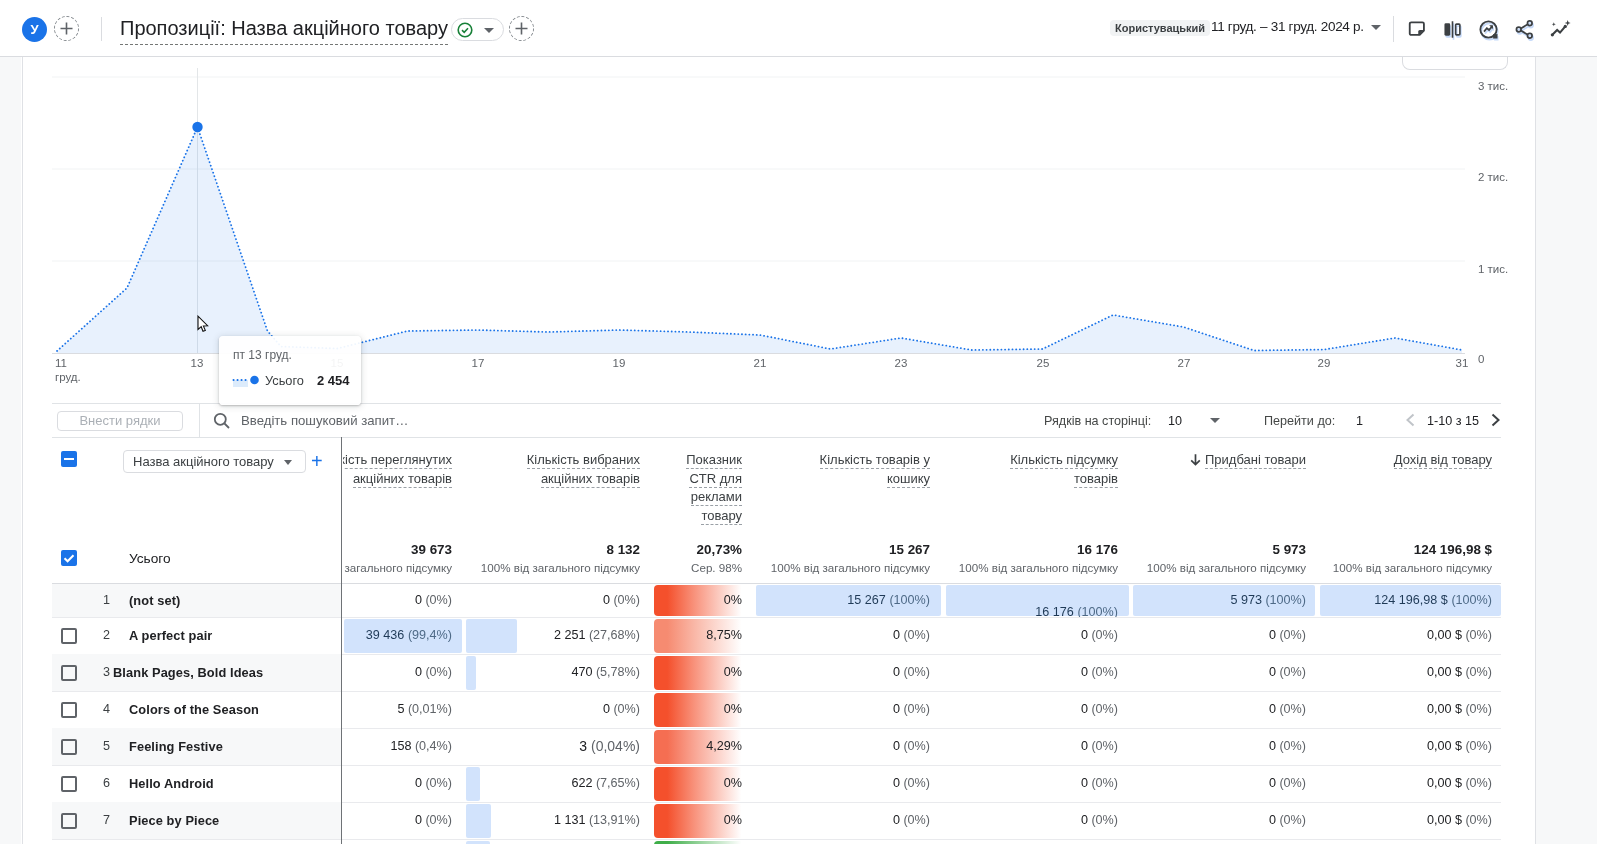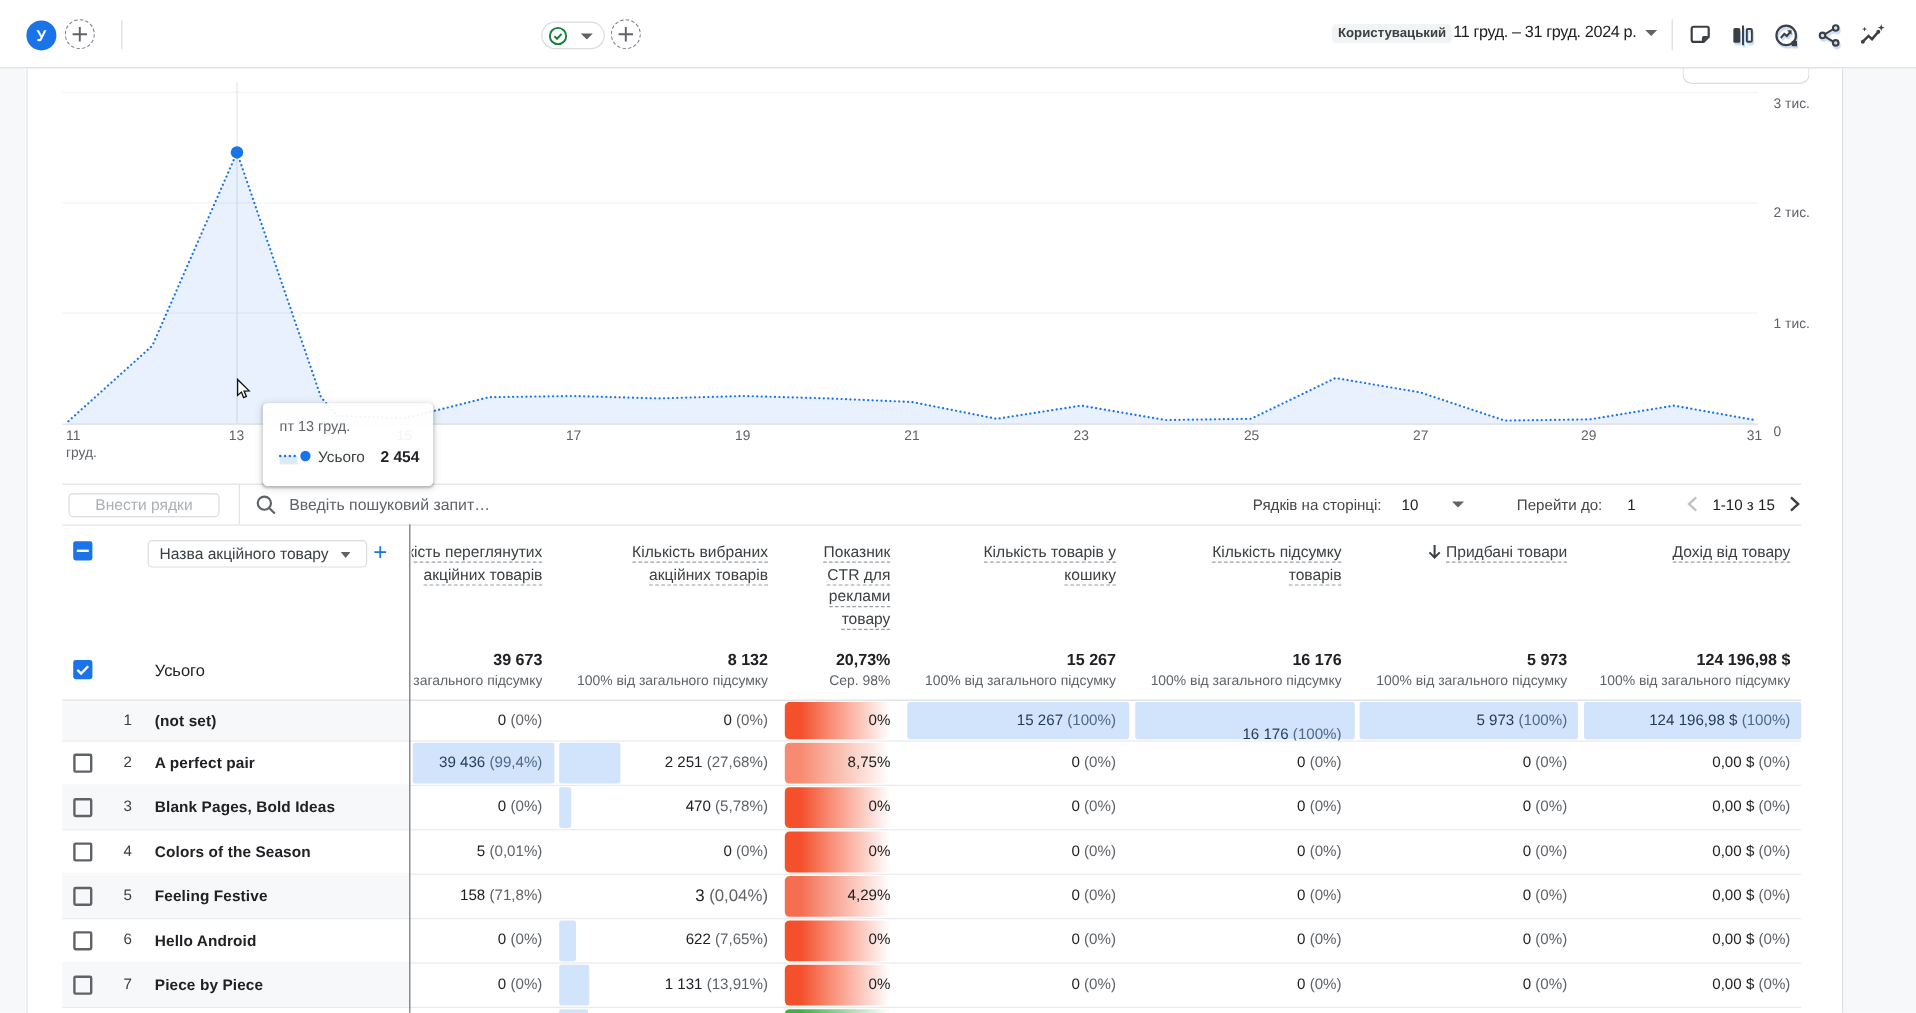--- a/index.html
+++ b/index.html
@@ -39,20 +39,21 @@
     <text x="1478" y="363" class="axl">0</text>
 </svg>
 <div class="abs" style="left:0;top:0;width:1597px;height:56px;background:#fff;border-bottom:1px solid #dadce0;z-index:5">
 <div class="abs" style="left:22px;top:17px;width:25px;height:25px;border-radius:50%;background:#1a73e8;color:#fff;font-size:13px;font-weight:bold;text-align:center;line-height:25px">У</div>
 <div class="abs" style="left:54px;top:16px;width:25px;height:25px;border-radius:50%;border:1.4px dashed #80868b;box-sizing:border-box">
       <svg style="position:absolute;left:5px;top:5px" width="13" height="13" viewBox="0 0 13 13">
         <path d="M6.5 0.5 V12.5 M0.5 6.5 H12.5" stroke="#5f6368" stroke-width="1.6"></path>
       </svg>
     </div>
 <div class="abs" style="left:101px;top:17px;width:1px;height:24px;background:#dadce0"></div>
+<div class="abs" style="left:120px;top:17px;font-size:20px;letter-spacing:0;color:#202124;border-bottom:1px dashed #747775;padding-bottom:4px;white-space:nowrap">Пропозиції: Назва акційного товару</div>
 <div class="abs" style="left:451px;top:18px;width:53px;height:23px;border:1px solid #dadce0;border-radius:13px;box-sizing:border-box">
 <svg class="abs" style="left:5px;top:3px" width="16" height="16" viewBox="0 0 16 16">
         <circle cx="8" cy="8" r="6.8" fill="none" stroke="#188038" stroke-width="1.6"></circle>
         <path d="M5 8.2 L7.2 10.3 L11 6.2" fill="none" stroke="#188038" stroke-width="1.6"></path>
       </svg>
 <div class="abs" style="left:32px;top:9px;width:0;height:0;border-left:5px solid transparent;border-right:5px solid transparent;border-top:5.5px solid #5f6368"></div>
     </div>
 <div class="abs" style="left:509px;top:16px;width:25px;height:25px;border-radius:50%;border:1.4px dashed #80868b;box-sizing:border-box">
       <svg style="position:absolute;left:5px;top:5px" width="13" height="13" viewBox="0 0 13 13">
         <path d="M6.5 0.5 V12.5 M0.5 6.5 H12.5" stroke="#5f6368" stroke-width="1.6"></path>
@@ -245,21 +246,21 @@
 <div class="abs" style="left:80px;top:583.5px;width:30px;height:33.5px;line-height:33.5px;text-align:right;font-size:12.6px;color:#3c4043">1</div>
 <div class="abs" style="left:129px;top:583.5px;height:33.5px;line-height:33.5px;font-size:12.8px;font-weight:bold;letter-spacing:0.1px;color:#202124;white-space:nowrap">(not set)</div>
 <div class="abs" style="left:52px;top:654.0px;width:1449px;height:1px;background:#e9eaed"></div>
 <div style="position:absolute;left:61px;top:627.5px;width:16px;height:16px;border:2px solid #5f6368;border-radius:2px;box-sizing:border-box"></div>
 <div class="abs" style="left:80px;top:617.0px;width:30px;height:37px;line-height:37px;text-align:right;font-size:12.6px;color:#3c4043">2</div>
 <div class="abs" style="left:129px;top:617.0px;height:37px;line-height:37px;font-size:12.8px;font-weight:bold;letter-spacing:0.1px;color:#202124;white-space:nowrap">A perfect pair</div>
 <div class="abs" style="left:52px;top:654.0px;width:289px;height:37px;background:#f7f8f9"></div>
 <div class="abs" style="left:52px;top:691.0px;width:1449px;height:1px;background:#e9eaed"></div>
 <div style="position:absolute;left:61px;top:664.5px;width:16px;height:16px;border:2px solid #5f6368;border-radius:2px;box-sizing:border-box"></div>
 <div class="abs" style="left:80px;top:654.0px;width:30px;height:37px;line-height:37px;text-align:right;font-size:12.6px;color:#3c4043">3</div>
-<div class="abs" style="left:129px;top:654.0px;height:37px;line-height:37px;font-size:12.8px;font-weight:bold;letter-spacing:0.1px;color:#202124;white-space:nowrap">Blank Pages, Bold Ideas</div>
+<div class="abs" style="left:113px;top:654.0px;height:37px;line-height:37px;font-size:12.8px;font-weight:bold;letter-spacing:0.1px;color:#202124;white-space:nowrap">Blank Pages, Bold Ideas</div>
 <div class="abs" style="left:52px;top:728.0px;width:1449px;height:1px;background:#e9eaed"></div>
 <div style="position:absolute;left:61px;top:701.5px;width:16px;height:16px;border:2px solid #5f6368;border-radius:2px;box-sizing:border-box"></div>
 <div class="abs" style="left:80px;top:691.0px;width:30px;height:37px;line-height:37px;text-align:right;font-size:12.6px;color:#3c4043">4</div>
 <div class="abs" style="left:129px;top:691.0px;height:37px;line-height:37px;font-size:12.8px;font-weight:bold;letter-spacing:0.1px;color:#202124;white-space:nowrap">Colors of the Season</div>
 <div class="abs" style="left:52px;top:728.0px;width:289px;height:37px;background:#f7f8f9"></div>
 <div class="abs" style="left:52px;top:765.0px;width:1449px;height:1px;background:#e9eaed"></div>
 <div style="position:absolute;left:61px;top:738.5px;width:16px;height:16px;border:2px solid #5f6368;border-radius:2px;box-sizing:border-box"></div>
 <div class="abs" style="left:80px;top:728.0px;width:30px;height:37px;line-height:37px;text-align:right;font-size:12.6px;color:#3c4043">5</div>
 <div class="abs" style="left:129px;top:728.0px;height:37px;line-height:37px;font-size:12.8px;font-weight:bold;letter-spacing:0.1px;color:#202124;white-space:nowrap">Feeling Festive</div>
 <div class="abs" style="left:52px;top:802.0px;width:1449px;height:1px;background:#e9eaed"></div>
@@ -325,21 +326,21 @@
     <span style="position:absolute;right:0;top:0;line-height:37px;font-size:12.6px;white-space:nowrap"><span style="color:#202124">5</span> <span style="color:#5f6368">(0,01%)</span></span>
   </div>
 <div style="position:absolute;left:465px;top:691.0px;width:175px;height:37px;overflow:hidden">
     <span style="position:absolute;right:0;top:0;line-height:37px;font-size:12.6px;white-space:nowrap"><span style="color:#202124">0</span> <span style="color:#5f6368">(0%)</span></span>
   </div>
 <div style="position:absolute;left:653px;top:691.0px;width:89px;height:37px;overflow:hidden">
     <span style="position:absolute;right:0;top:0;line-height:37px;font-size:12.6px;white-space:nowrap"><span style="color:#202124">0%</span></span>
   </div>
 <div style="position:absolute;left:653.5px;top:729.5px;width:95.5px;height:34px;background:linear-gradient(90deg,#f56e52 0%,#f56e52 14%,#f56e52a0 42%,rgba(255,255,255,0) 92%);border-radius:4px"></div>
 <div style="position:absolute;left:343px;top:728.0px;width:109px;height:37px;overflow:hidden">
-    <span style="position:absolute;right:0;top:0;line-height:37px;font-size:12.6px;white-space:nowrap"><span style="color:#202124">158</span> <span style="color:#5f6368">(71,8%)</span></span>
+    <span style="position:absolute;right:0;top:0;line-height:37px;font-size:12.6px;white-space:nowrap"><span style="color:#202124">158</span> <span style="color:#5f6368">(0,4%)</span></span>
   </div>
 <div style="position:absolute;left:465px;top:728.0px;width:175px;height:37px;overflow:hidden">
     <span style="position:absolute;right:0;top:0;line-height:37px;font-size:14px;white-space:nowrap"><span style="color:#202124">3</span> <span style="color:#5f6368">(0,04%)</span></span>
   </div>
 <div style="position:absolute;left:653px;top:728.0px;width:89px;height:37px;overflow:hidden">
     <span style="position:absolute;right:0;top:0;line-height:37px;font-size:12.6px;white-space:nowrap"><span style="color:#202124">4,29%</span></span>
   </div>
 <div style="position:absolute;left:465.5px;top:766.5px;width:14.2px;height:34px;background:#d2e3fc;border-radius:2px"></div>
 <div style="position:absolute;left:653.5px;top:766.5px;width:95.5px;height:34px;background:linear-gradient(90deg,#f4502c 0%,#f4502c 14%,#f4502ca0 42%,rgba(255,255,255,0) 92%);border-radius:4px"></div>
 <div style="position:absolute;left:343px;top:765.0px;width:109px;height:37px;overflow:hidden">

